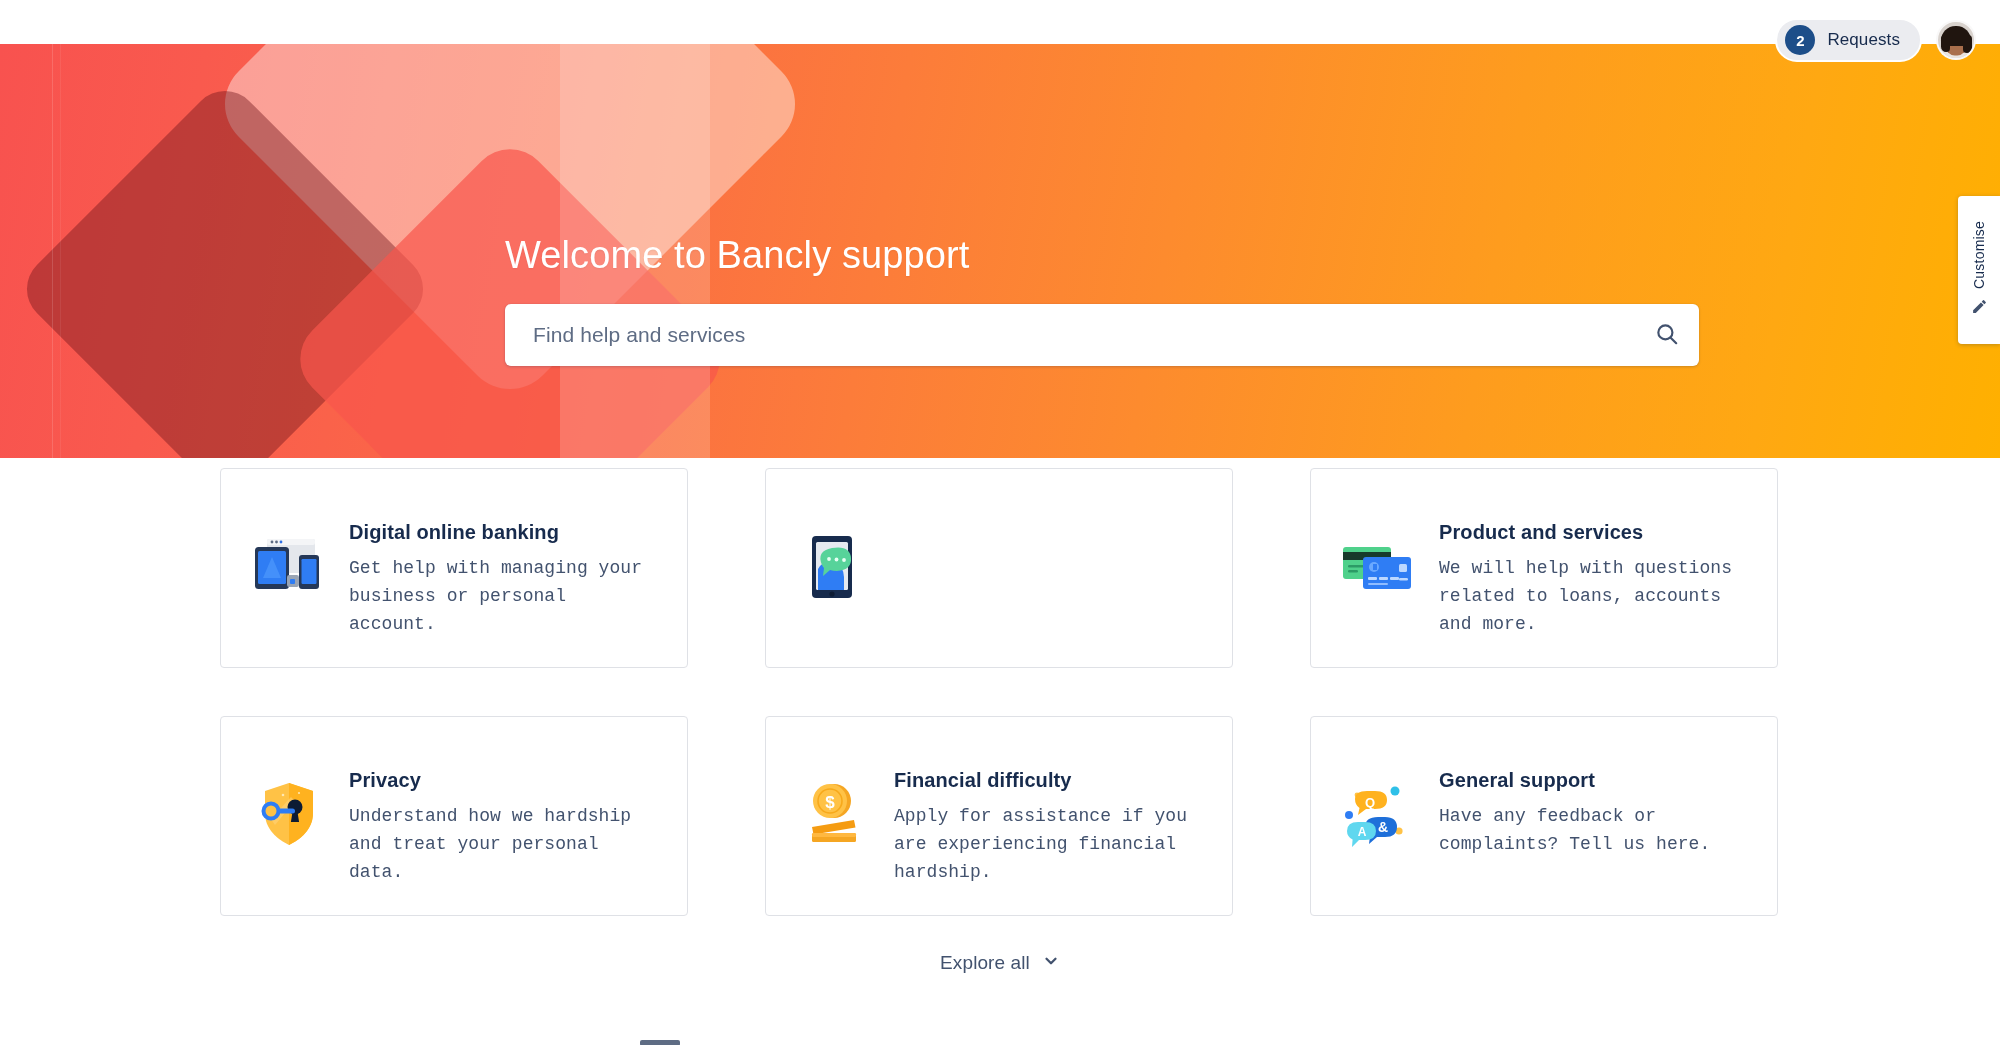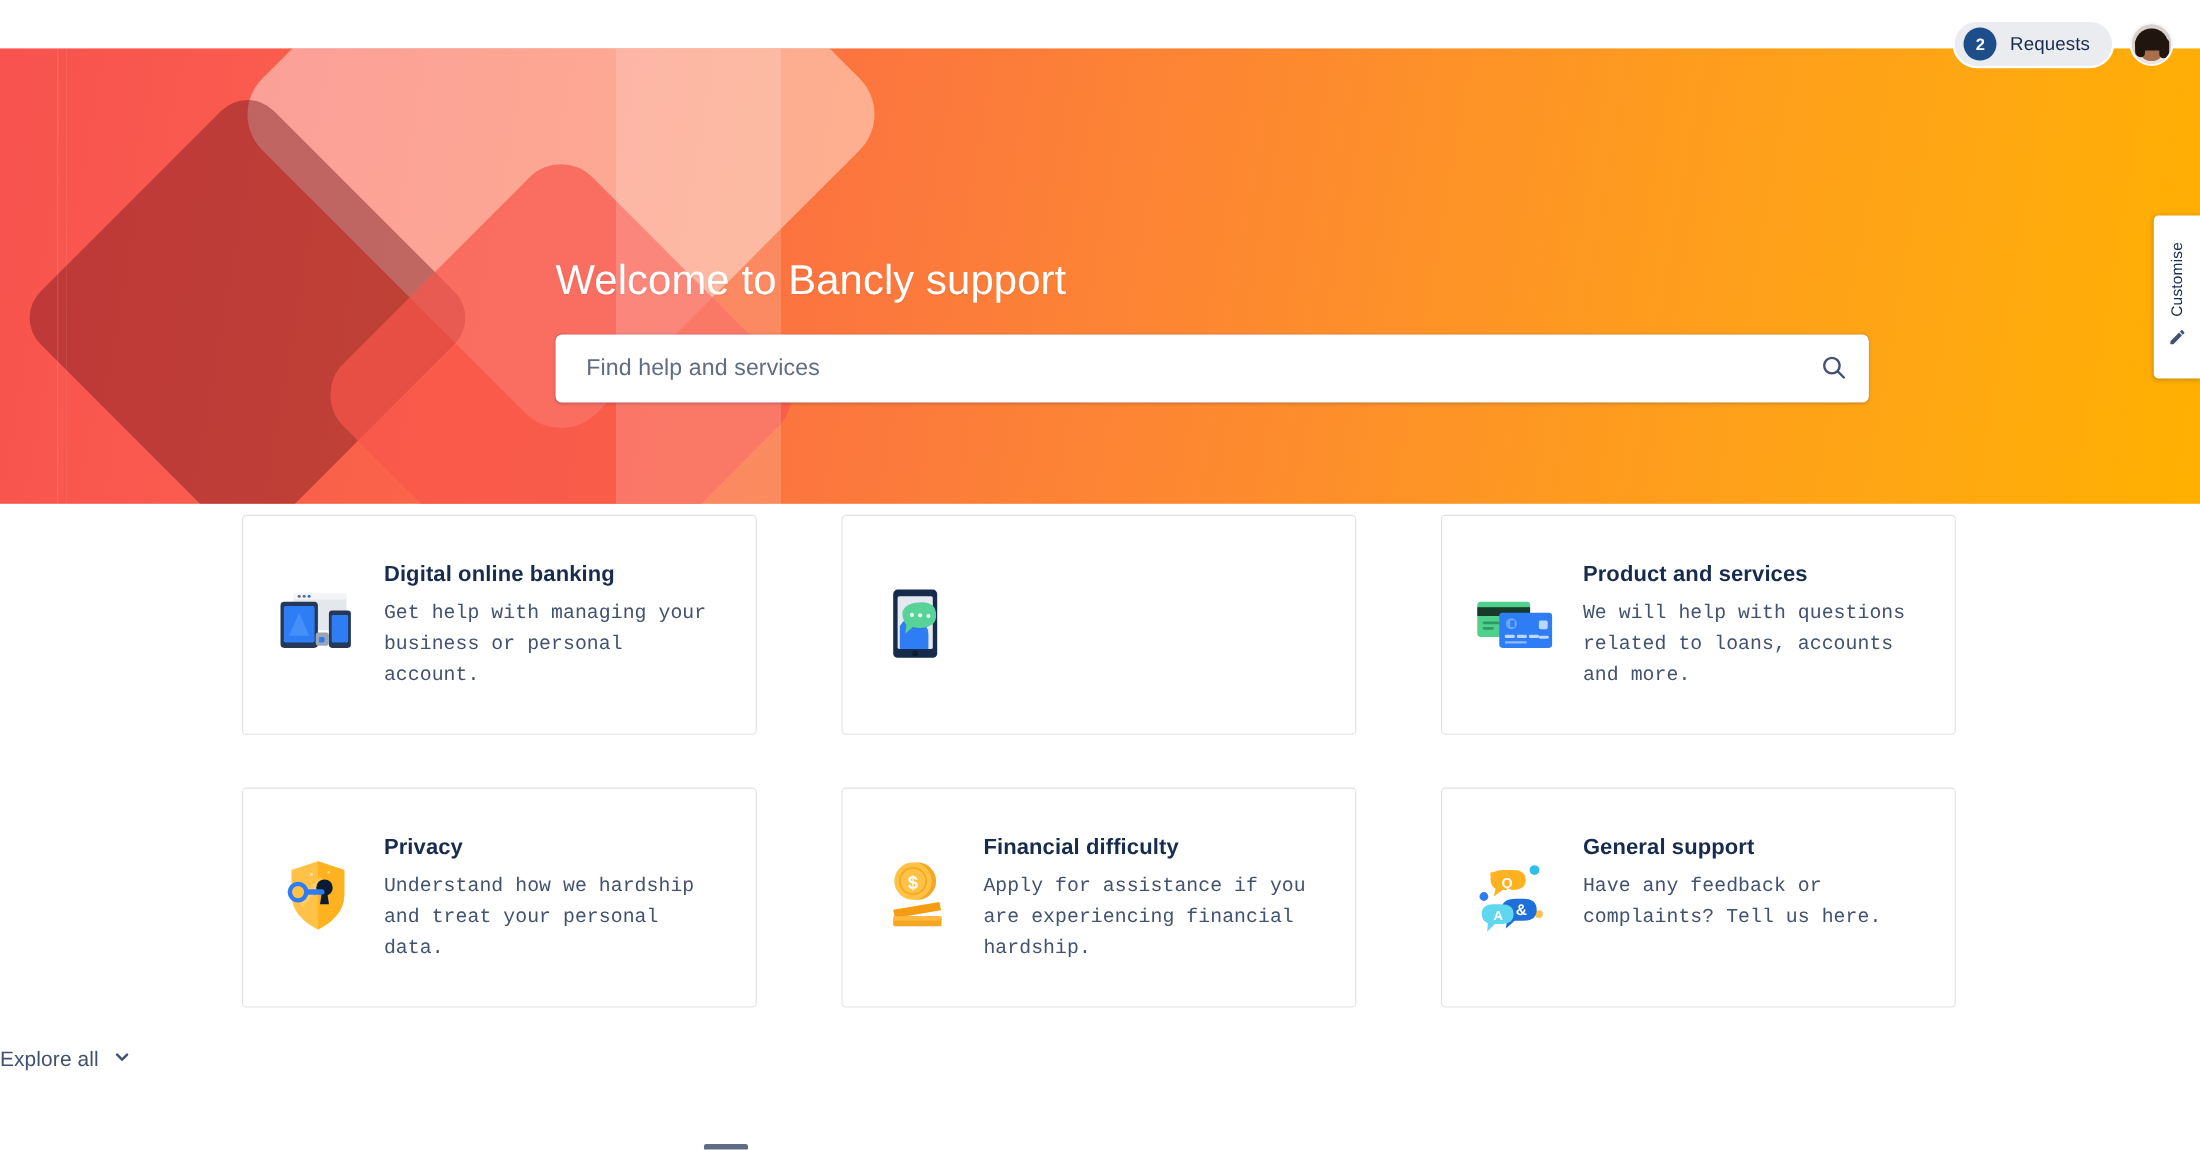--- a/index.html
+++ b/index.html
@@ -210,31 +210,31 @@
   }
   .card-icon {
     flex: 0 0 auto;
     width: 84px; height: 70px;
     margin-right: 18px; margin-top: 22px;
     position: relative;
   }
   .card-body { flex: 1 1 auto; padding-top: 2px; }
   .card-title {
     font-size: 20px; font-weight: 700; color: #172b4d;
-    margin: 0 0 10px 0; letter-spacing: 0.1px;
+    margin: 10px 0 10px 0; letter-spacing: 0.1px;
   }
   .card-desc {
     font-size: 18px; color: #42526e; line-height: 28px;
     margin: 0; letter-spacing: 0.05px; font-family: Liberation Mono, monospace;
   }
 
   
   .explore {
     position: absolute; left: 0; top: 952px; width: 2000px;
-    display: flex; align-items: center; 
+    display: flex; align-items: center; justify-content: center;
     gap: 12px;
   }
   .explore-label {
     font-size: 19px; color: #42526e; letter-spacing: 0.1px; cursor: pointer;
   }
 
   .footer-peek {
     position: absolute; left: 640px; top: 1040px;
     width: 40px; height: 6px; background: #42526e; border-radius: 2px;
     opacity: 0.85;

